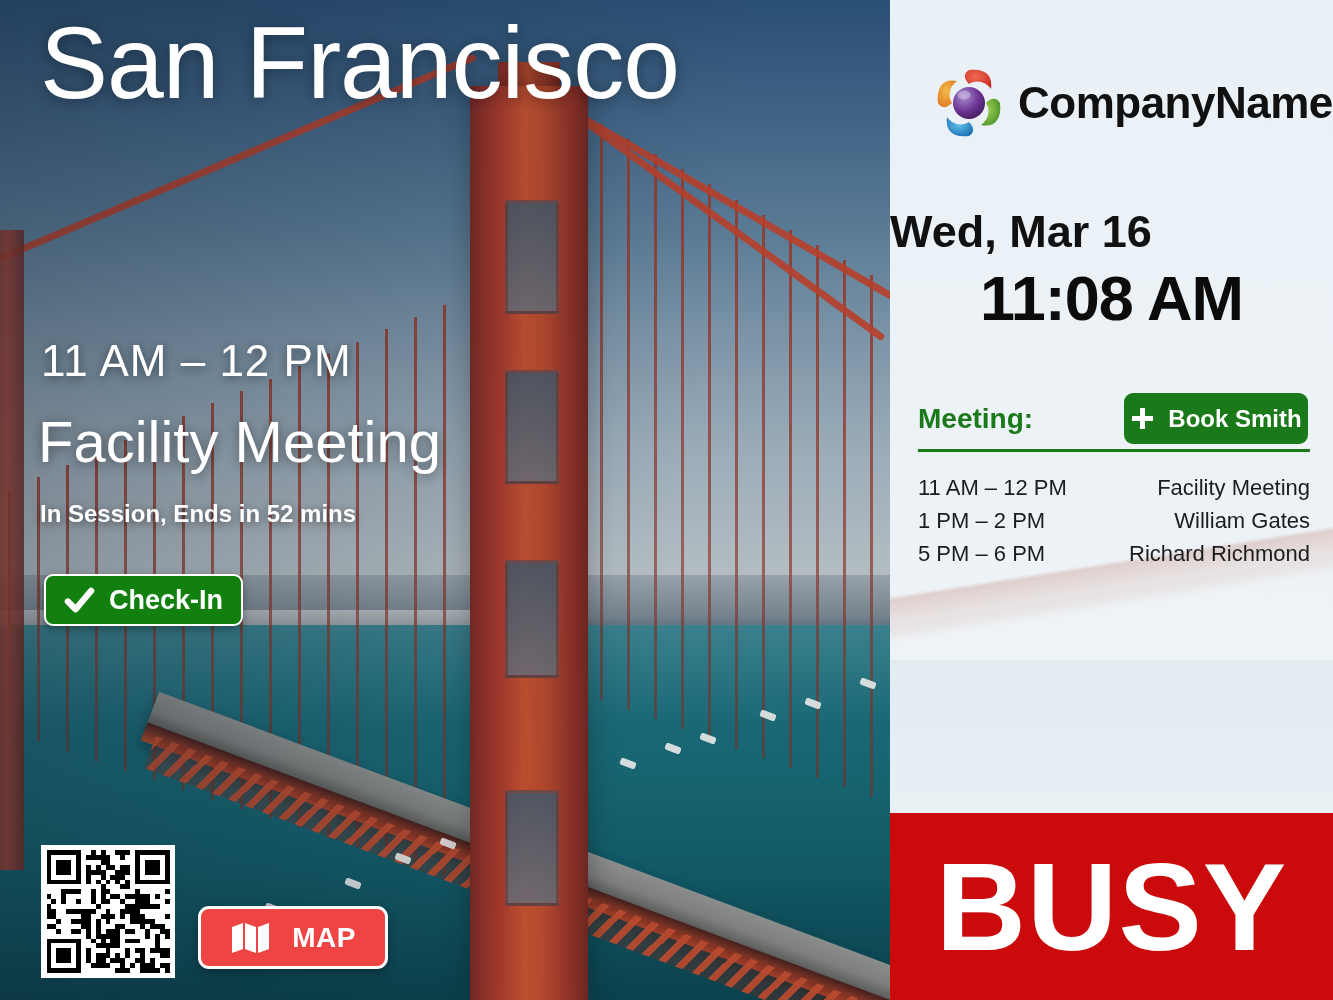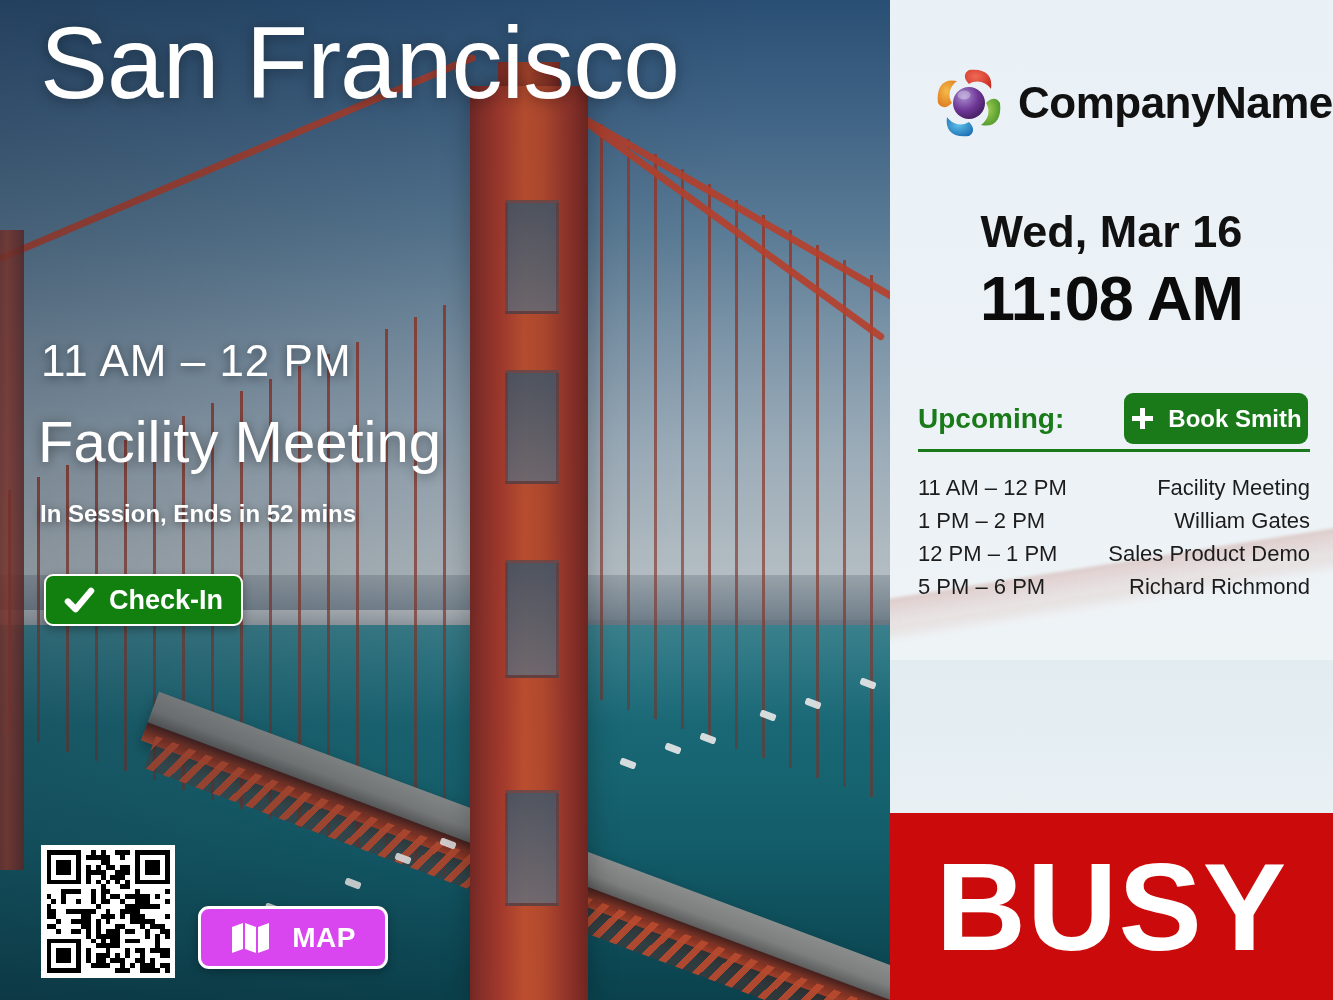--- a/index.html
+++ b/index.html
@@ -308,21 +308,21 @@
     color:#111;
     letter-spacing:-.5px;
     white-space:nowrap;
   }
 
   
   .date-line {
     position:absolute;
     left: 890px; top: 206px;
     width: 443px;
-    text-align:center;
+    text-align:left;
     font-size: 45px;
     font-weight: 700;
     color:#111;
     white-space:nowrap;
   }
   .clock-line {
     position:absolute;
     left: 890px; top: 262px;
     width: 443px;
     text-align:center;
@@ -810,21 +810,21 @@
             <rect x="16" y="24" width="1" height="1"></rect>
             <rect x="19" y="24" width="1" height="1"></rect>
             <rect x="20" y="24" width="1" height="1"></rect>
             <rect x="21" y="24" width="1" height="1"></rect>
             <rect x="22" y="24" width="1" height="1"></rect>
             <rect x="24" y="24" width="1" height="1"></rect>
           </g>
       </svg>
     </div>
 
-    <div id="map-btn" style="background: #d946ef;">
+    <div id="map-btn" style="background: #ef4444;">
       <span class="icon-map">
         <svg viewBox="0 0 42 34" xmlns="http://www.w3.org/2000/svg">
           <path d="M2 6 L13 2 L13 28 L2 32 Z" fill="#ffffff"></path>
           <path d="M15 2 L26 6 L26 32 L15 28 Z" fill="#ffffff"></path>
           <path d="M28 6 L39 2 L39 28 L28 32 Z" fill="#ffffff"></path>
         </svg>
       </span>
       <span>MAP</span>
     </div>
   </div>
@@ -869,21 +869,21 @@
         <circle cx="39" cy="41" r="16" fill="url(#gPurple)"></circle>
         <ellipse cx="34" cy="33" rx="6.5" ry="4.5" fill="#ffffff" opacity=".30"></ellipse>
       </svg>
     </span>
     <span class="brand-name">CompanyName</span>
   </div>
 
   <div class="date-line">Wed, Mar 16</div>
   <div class="clock-line">11:08 AM</div>
 
-  <div class="upcoming-label" style="color: rgb(26, 122, 26);">Upcoming:</div>
+  <div class="upcoming-label" style="color: rgb(26, 122, 26);">Meeting:</div>
 
   <div id="book-room-btn" style="background: rgb(26, 122, 26);">
     <span class="icon-plus">
       <svg viewBox="0 0 25 25" xmlns="http://www.w3.org/2000/svg">
         <path d="M10 2 H15 V10 H23 V15 H15 V23 H10 V15 H2 V10 H10 Z" fill="#ffffff"></path>
       </svg>
     </span>
     <span>Book Smith</span>
   </div>
 
@@ -892,24 +892,20 @@
   <div id="schedule">
       <div class="sched-row">
         <span class="sched-time">11 AM – 12 PM</span>
         <span class="sched-title">Facility Meeting</span>
       </div>
       <div class="sched-row">
         <span class="sched-time">1 PM – 2 PM</span>
         <span class="sched-title">William Gates</span>
       </div>
       <div class="sched-row">
-        <span class="sched-time">12 PM – 1 PM</span>
-        <span class="sched-title">Sales Product Demo</span>
-      </div>
-      <div class="sched-row">
         <span class="sched-time">5 PM – 6 PM</span>
         <span class="sched-title">Richard Richmond</span>
       </div>
     </div>
 
   <div id="status-banner" style="background: rgb(203, 11, 11);">
     <span class="status-text">BUSY</span>
   </div>
 
 </div>

